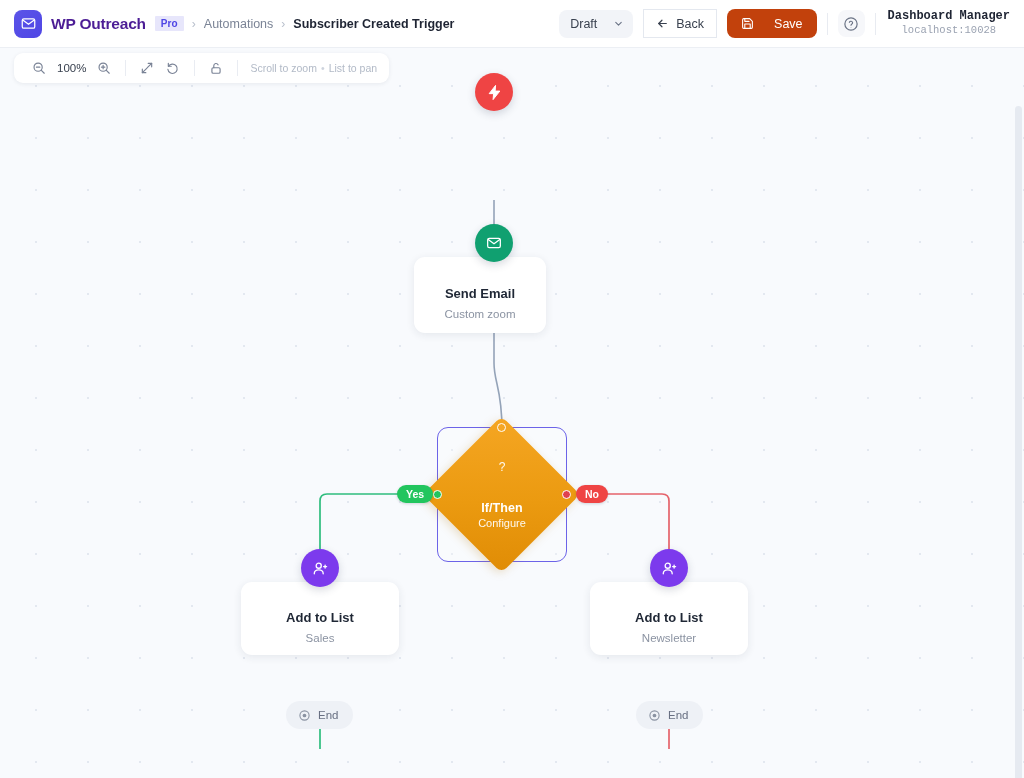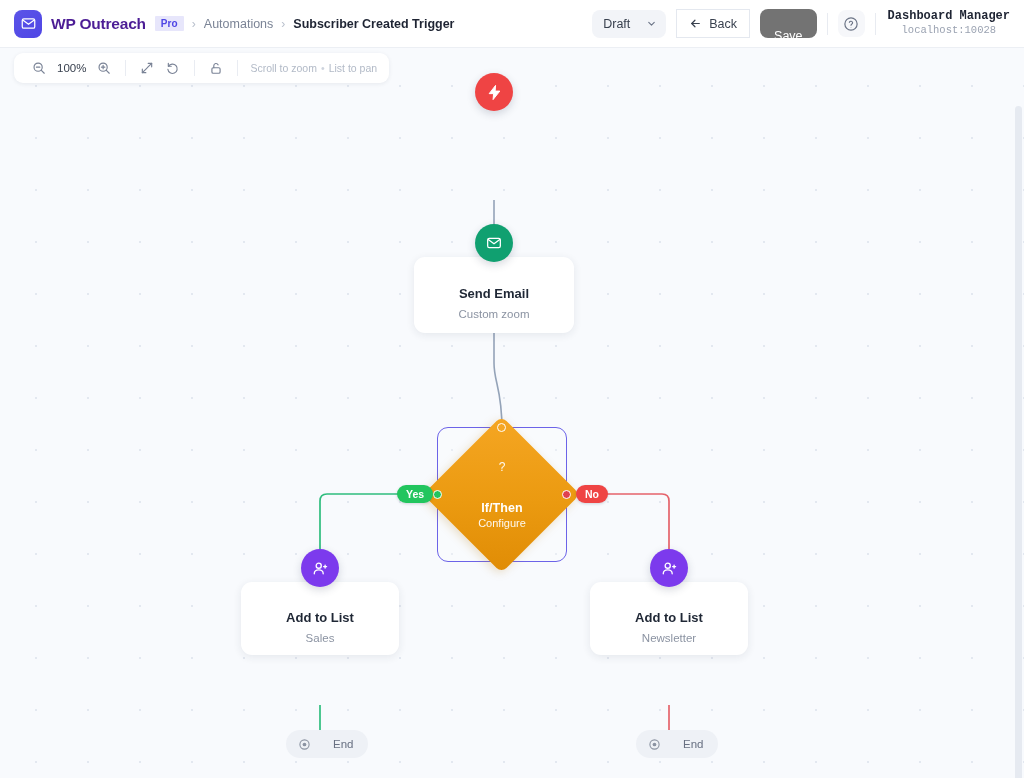--- a/index.html
+++ b/index.html
@@ -51,23 +51,23 @@
     font-size: 12.5px; color: #39414f;
   }
   .btn-back {
     display: flex; align-items: center; gap: 7px;
     background: #ffffff; border: 1px solid #e4e8ef; border-radius: 0;
     height: 29px; padding: 0 12px;
     font-size: 12.5px; color: #39414f; font-weight: 500;
   }
   .btn-save {
     display: flex; align-items: center; gap: 20px;
-    background: #737373; border-radius: 8px;
+    background: #c2410c; border-radius: 8px;
     height: 29px; padding: 0 14px;
-    font-size: 12.5px; color: #ffffff; font-weight: 500; flex-direction: column;
+    font-size: 12.5px; color: #ffffff; font-weight: 500;
   }
   .tb-divider { width: 1px; height: 22px; background: #e8ebf1; }
   .help-btn {
     width: 27px; height: 27px; border-radius: 8px;
     background: #f6f7fa;
     display: flex; align-items: center; justify-content: center;
   }
   #user-block { text-align: center; line-height: 1.25; padding-left: 2px; font-family: Liberation Mono, monospace; }
   .user-name { font-size: 12px; font-weight: bold; color: #1e2433; white-space: nowrap; }
   .user-host { font-size: 10.5px; color: #9aa2b1; white-space: nowrap; }
@@ -149,22 +149,22 @@
     display: flex; align-items: center; justify-content: center;
     color: #ffffff; font-size: 10.5px; font-weight: bold;
     padding: 0 9px; z-index: 18;
     box-shadow: 0 1px 3px rgba(30,40,60,0.18);
   }
 
   
   .end-pill {
     position: absolute; height: 28px; border-radius: 14px;
     background: #eef1f6;
-    display: flex; align-items: center; gap: 22px;
-    padding: 0 15px 0 12px; z-index: 10; margin-top: 29px;
+    display: flex; align-items: center; gap: 7px;
+    padding: 0 15px 0 12px; z-index: 10;
   }
   .end-pill .lbl { font-size: 11.5px; color: #687082; font-weight: 500; }
 
   
   #v-scroll {
     position: absolute; right: 2px; top: 58px;
     width: 7px; height: 690px; border-radius: 4px;
     background: #e6eaf1;
     z-index: 30;
   }
@@ -300,21 +300,21 @@
       <path d="M13.5 2 4.5 13.6h6.2L10 22l9.5-12h-6.6z"></path>
     </svg>
   </div>
 
   <div class="node-badge" style="left:475px; top:176px; background:#10a070;">
     <svg width="16" height="16" viewBox="0 0 24 24" fill="none" stroke="#ffffff" stroke-width="1.9" stroke-linecap="round" stroke-linejoin="round">
       <rect x="2.5" y="5" width="19" height="14" rx="2.4"></rect>
       <path d="M3.3 6.6 12 13.2l8.7-6.6"></path>
     </svg>
   </div>
-  <div class="node" style="left:414px; top:209px; width:160px; height:76px; padding-top:29px;">
+  <div class="node" style="left:414px; top:209px; width:132px; height:76px; padding-top:29px;">
     <div class="node-title">Send Email</div>
     <div class="node-sub">Custom zoom</div>
   </div>
 
   <div id="decision-wrap" style="left:437px; top:379px; width:130px; height:135px;">
     <div id="decision-select"></div>
     <div id="diamond"></div>
     <div id="diamond-label">
       <span class="q">?</span>
       <span class="t">If/Then</span>

